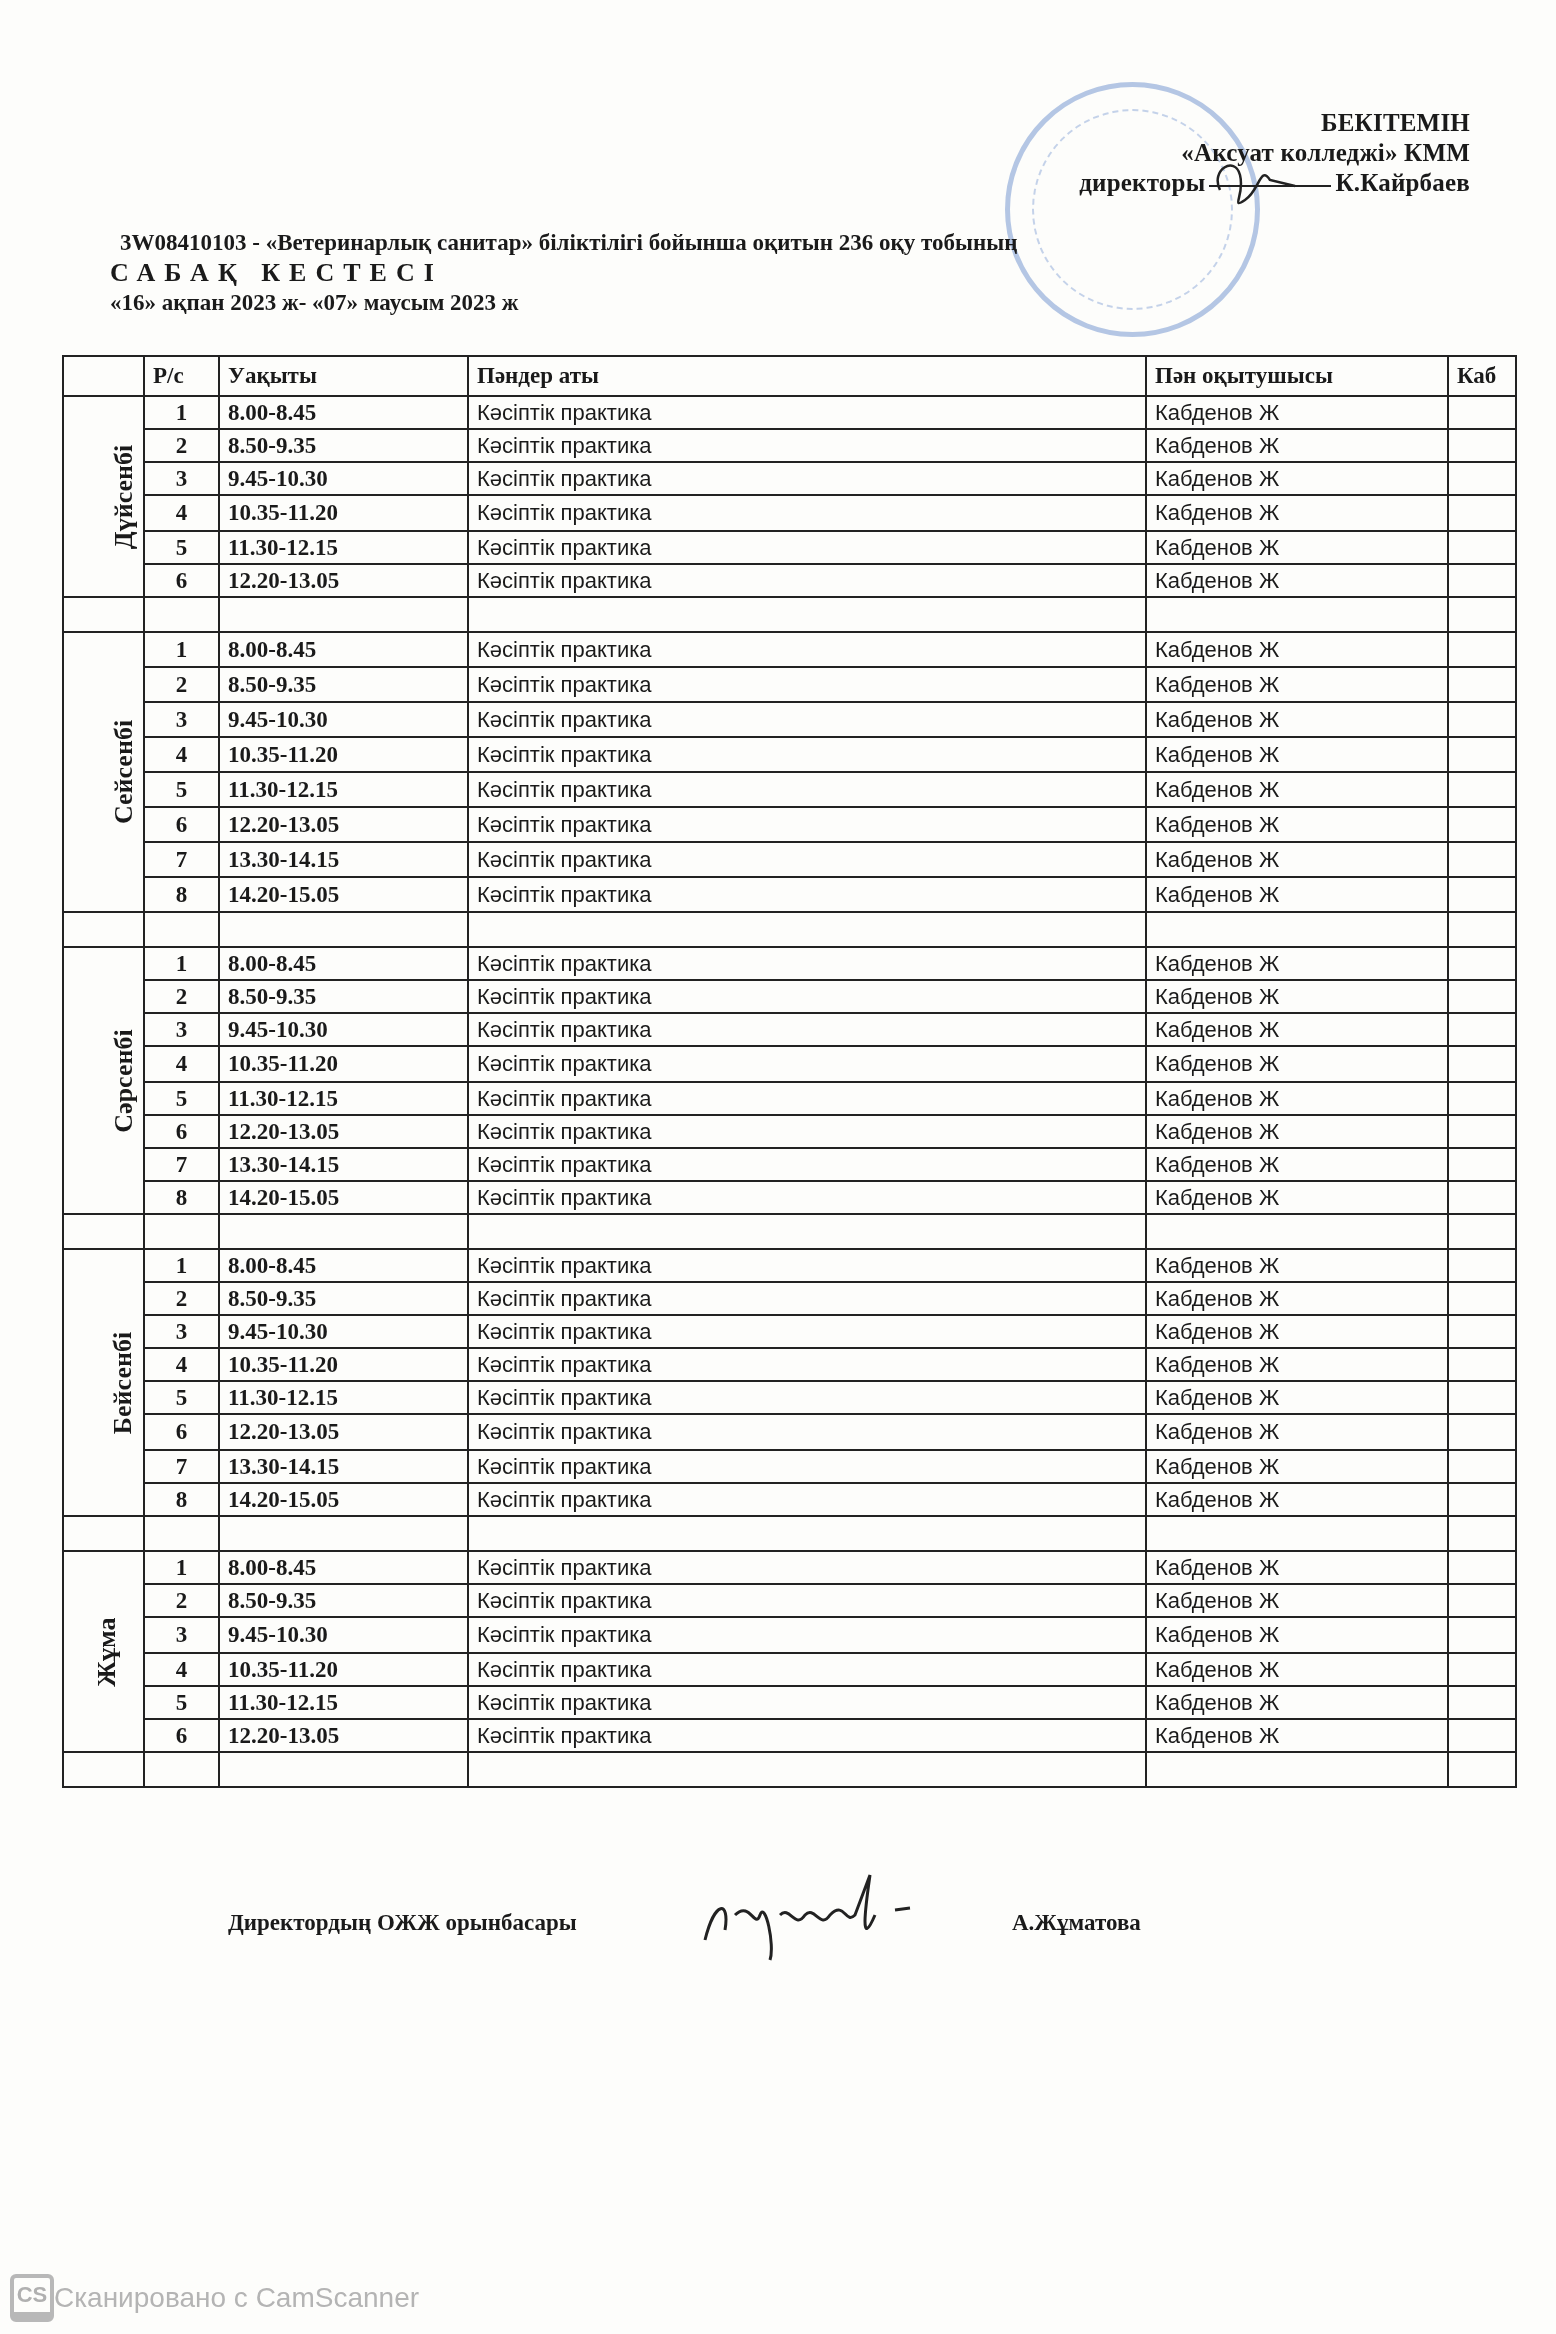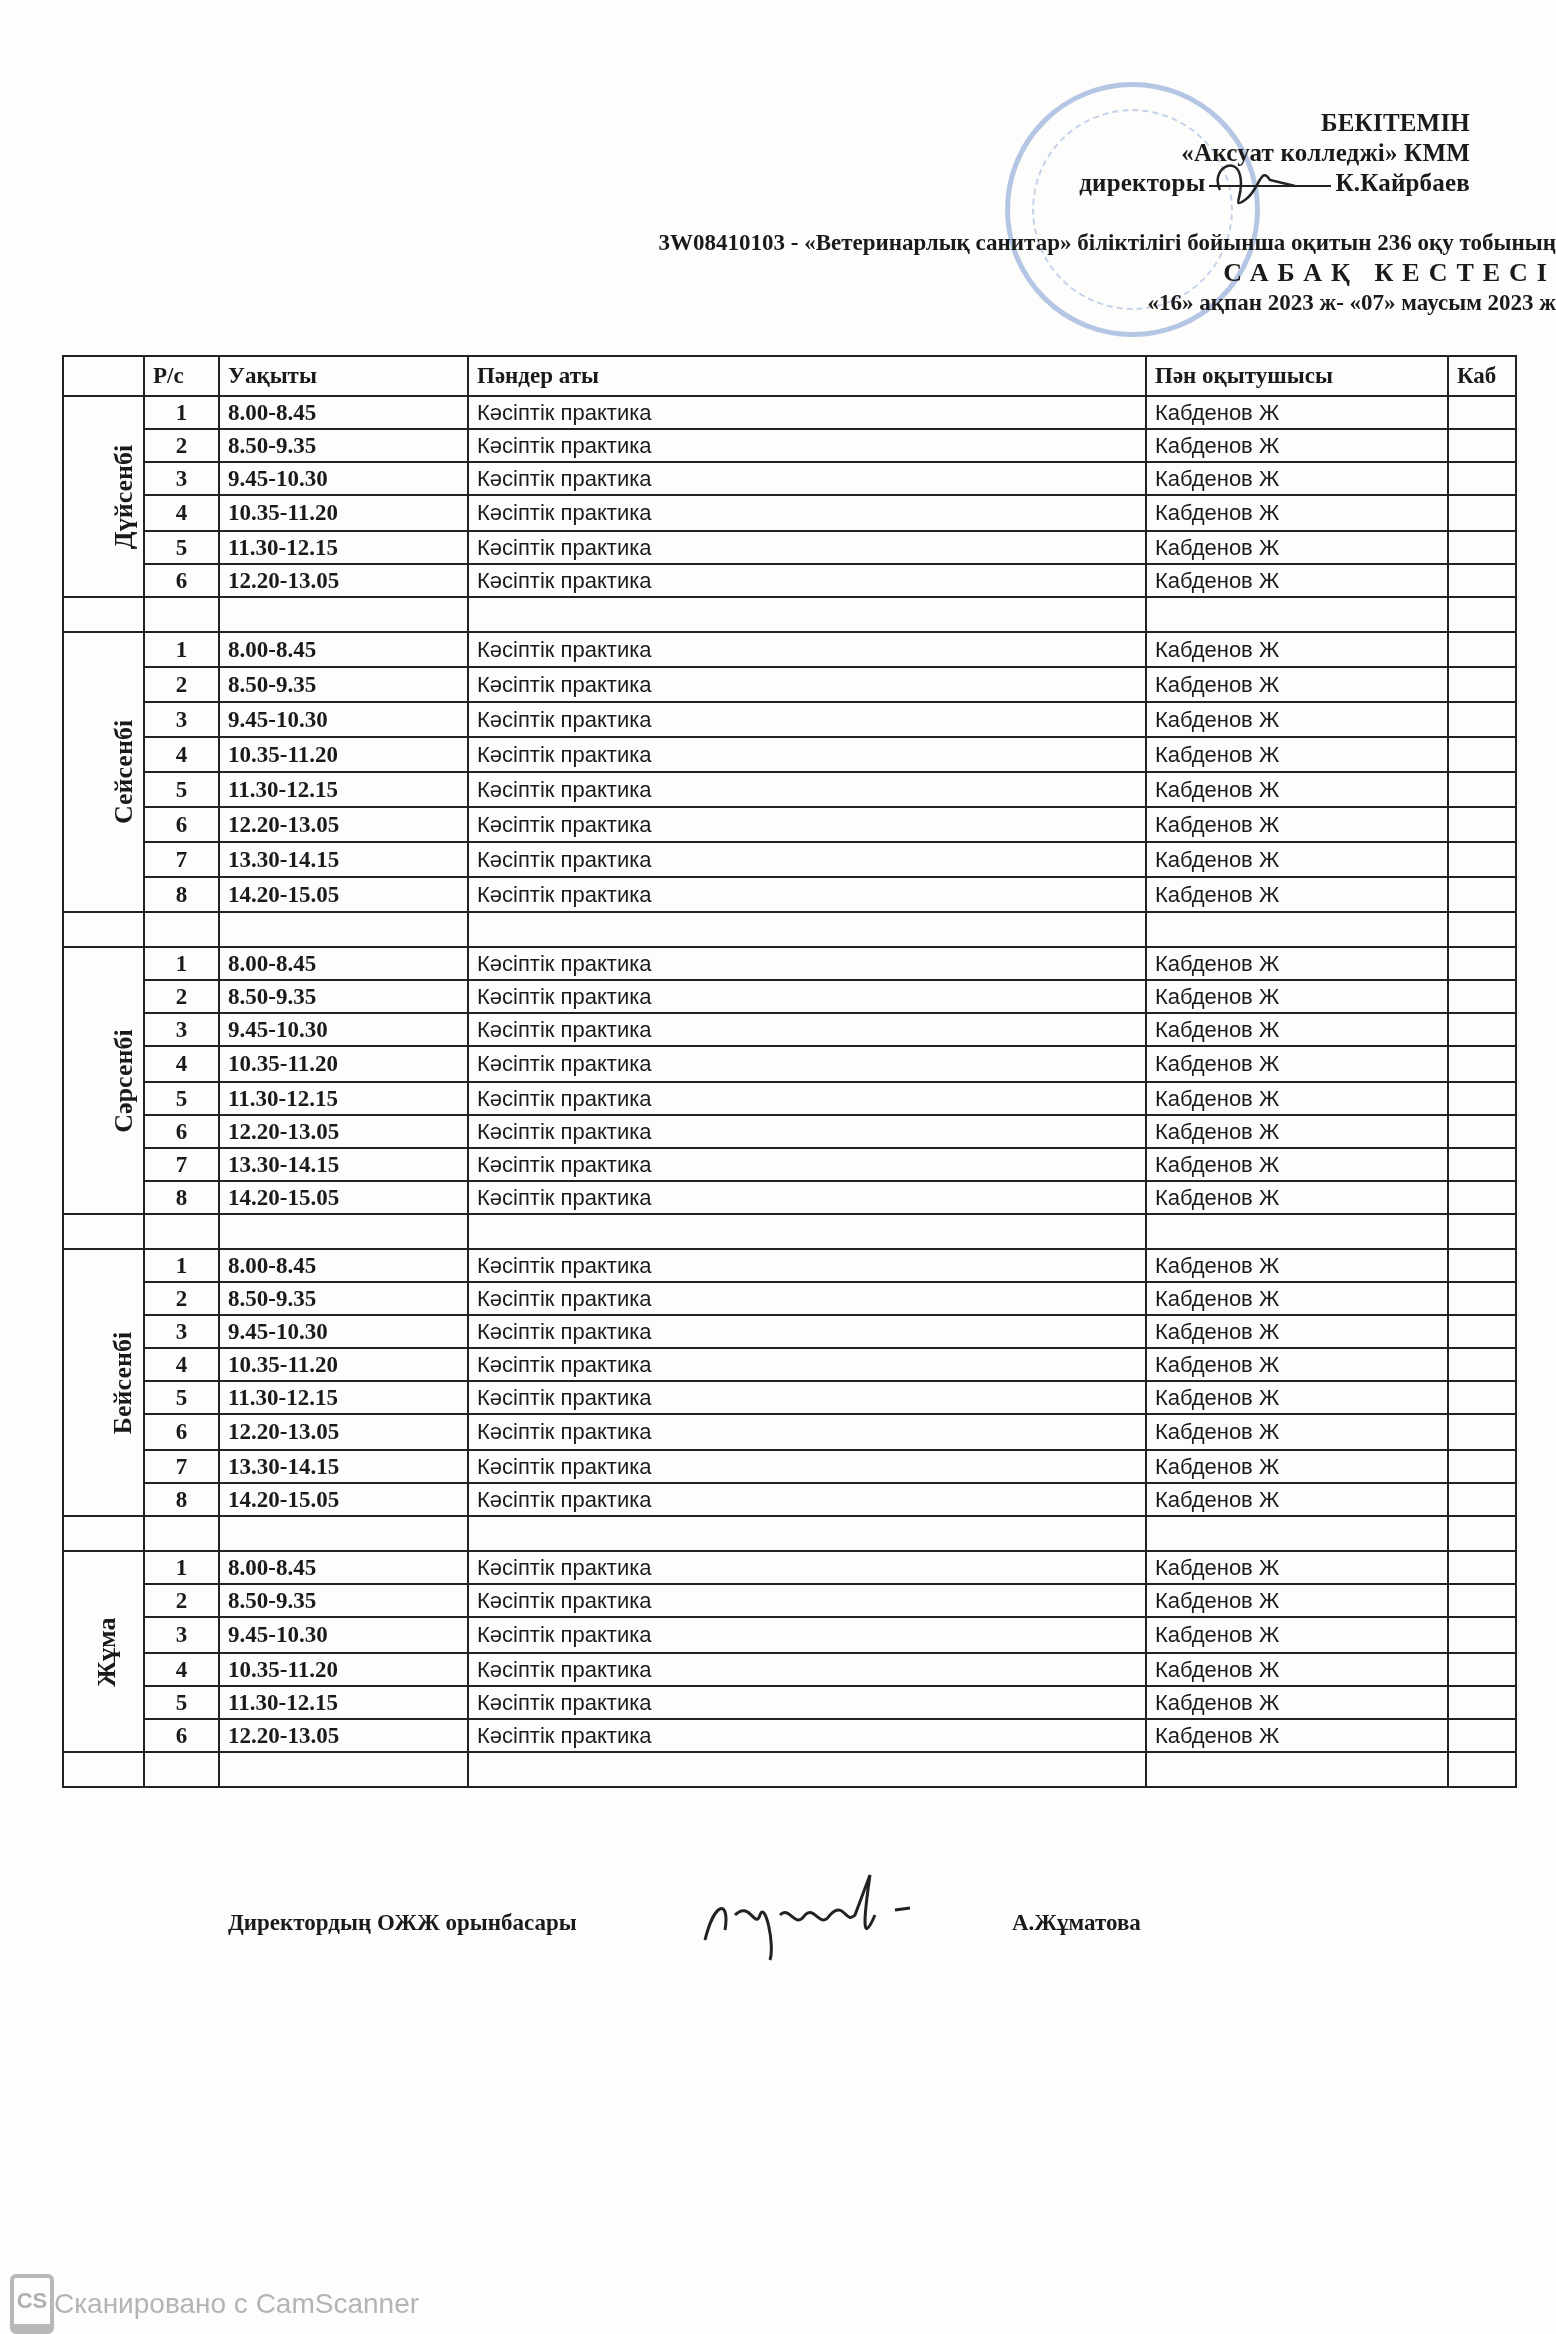--- a/index.html
+++ b/index.html
@@ -16,21 +16,21 @@
   .sig-underline { display:inline-block; width:122px; border-bottom:2px solid #222; margin:0 4px; position:relative; top:-4px; }
   .stamp {
     position:absolute; left:1005px; top:82px; width:255px; height:255px; border-radius:50%;
     border:5px solid rgba(90,130,200,0.45); box-sizing:border-box;
   }
   .stamp::after {
     content:""; position:absolute; left:22px; top:22px; right:22px; bottom:22px;
     border-radius:50%; border:2px dashed rgba(90,130,200,0.35);
   }
   .dir-sign { position:absolute; left:1190px; top:150px; width:110px; height:70px; }
-  .title-block { position:absolute; left:0; width:1556px; text-align:right; top:230px; }
+  .title-block { position:absolute; left:0; width:1556px; text-align:left; top:230px; }
   .title-line1 { font-weight:bold; font-size:23px; margin-left:120px; }
   .title-line2 { font-weight:bold; font-size:26px; letter-spacing:9px; margin-top:2px; margin-left:110px; }
   .title-line3 { font-weight:bold; font-size:23px; margin-top:2px; margin-left:110px; }
 
   table.sched {
     position:absolute; left:62px; top:355px; width:1453px;
     border-collapse:collapse; table-layout:fixed;
     font-size:23px;
   }
   table.sched td, table.sched th { border:2px solid #222; padding:0 8px; height:31px; white-space:nowrap; overflow:hidden; }
@@ -52,21 +52,21 @@
   .footer {
     position:absolute; top:1900px; left:0; width:1556px;
     font-weight:bold; font-size:23px;
   }
   .footer .role { position:absolute; left:228px; top:10px; }
   .footer .name { position:absolute; left:1012px; top:10px; }
   .footer .sig { position:absolute; left:695px; top:-30px; width:230px; height:100px; }
 
   .cs-mark { position:absolute; left:10px; top:2274px; display:flex; align-items:center; }
   .cs-logo {
-    width:44px; height:60px; border:4px solid #b8b8b8; border-radius:6px; box-sizing:border-box;
+    width:44px; height:48px; border:4px solid #b8b8b8; border-radius:6px; box-sizing:border-box;
     display:flex; align-items:center; justify-content:center;
     font-family:"Liberation Sans", sans-serif; font-weight:bold; font-size:22px; color:#b0b0b0;
     border-bottom-width:10px;
   }
   .cs-text { font-family:"Liberation Sans", sans-serif; font-size:28px; color:#b4b4b4; }
 </style>
 </head>
 <body>
 
 <div class="stamp"></div>

